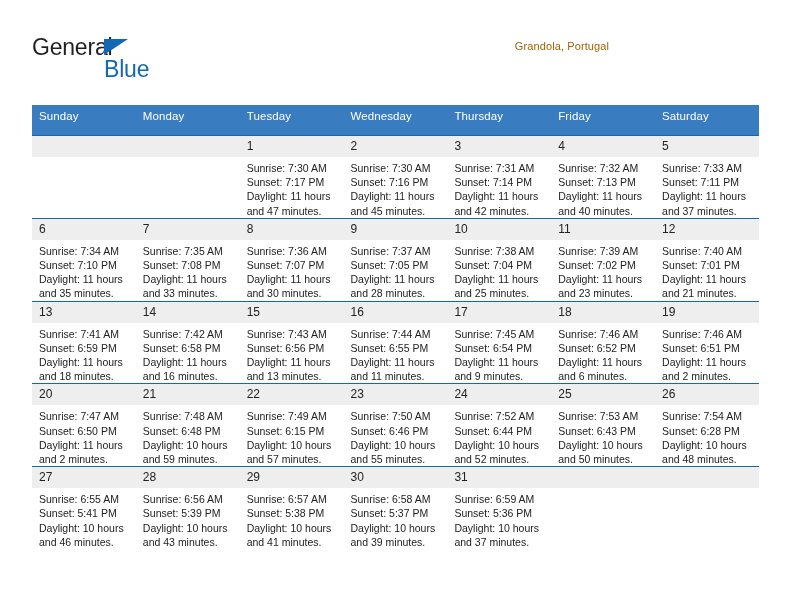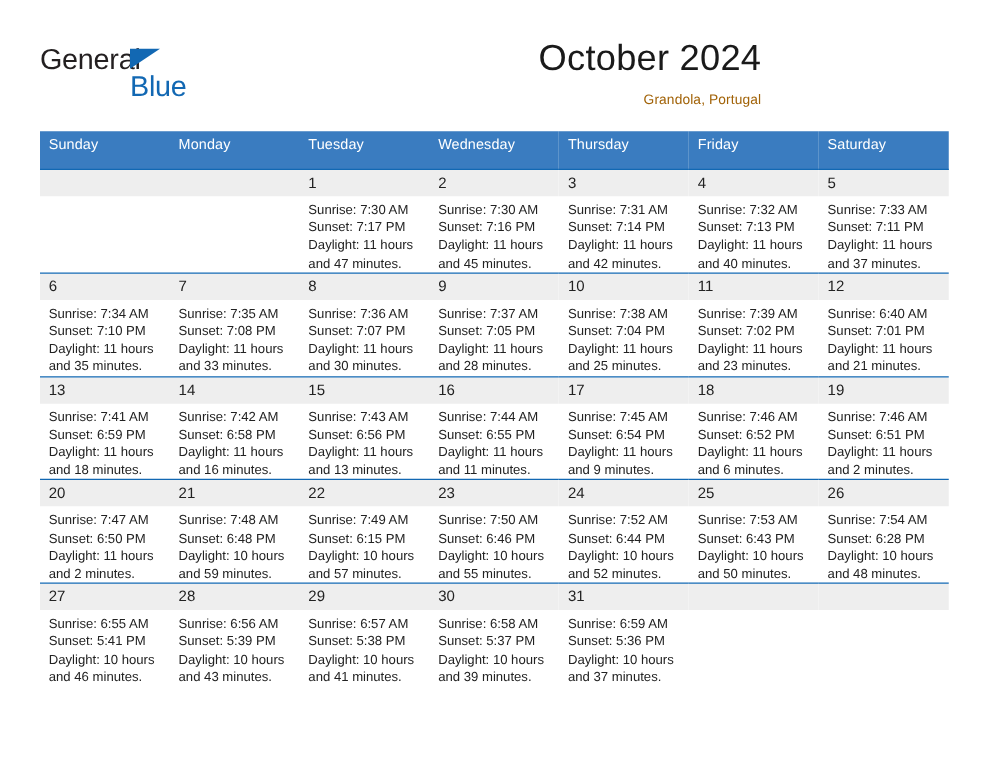--- a/index.html
+++ b/index.html
@@ -138,21 +138,20 @@
 
 <div class="page">
 
   <div class="top-bar">
     <div class="logo">
       <span class="logo-general">General</span>
       <span class="logo-tri"></span>
       <span class="logo-blue">Blue</span>
     </div>
     <div class="title-block">
-      <div class="cal-title">October 2024</div>
       <div class="cal-subtitle">Grandola, Portugal</div>
     </div>
   </div>
 
   <table class="calendar">
     <thead>
       <tr>
         <th>Sunday</th>
         <th>Monday</th>
         <th>Tuesday</th>
@@ -267,21 +266,21 @@
             <div class="info">
               <div>Sunrise: 7:39 AM</div>
               <div>Sunset: 7:02 PM</div>
               <div>Daylight: 11 hours</div>
               <div>and 23 minutes.</div>
             </div>
           </td>
           <td>
             <div class="daynum">12</div>
             <div class="info">
-              <div>Sunrise: 6:40 AM</div>
+              <div>Sunrise: 7:40 AM</div>
               <div>Sunset: 7:01 PM</div>
               <div>Daylight: 11 hours</div>
               <div>and 21 minutes.</div>
             </div>
           </td>
         </tr>
         <tr>
           <td>
             <div class="daynum">13</div>
             <div class="info">

